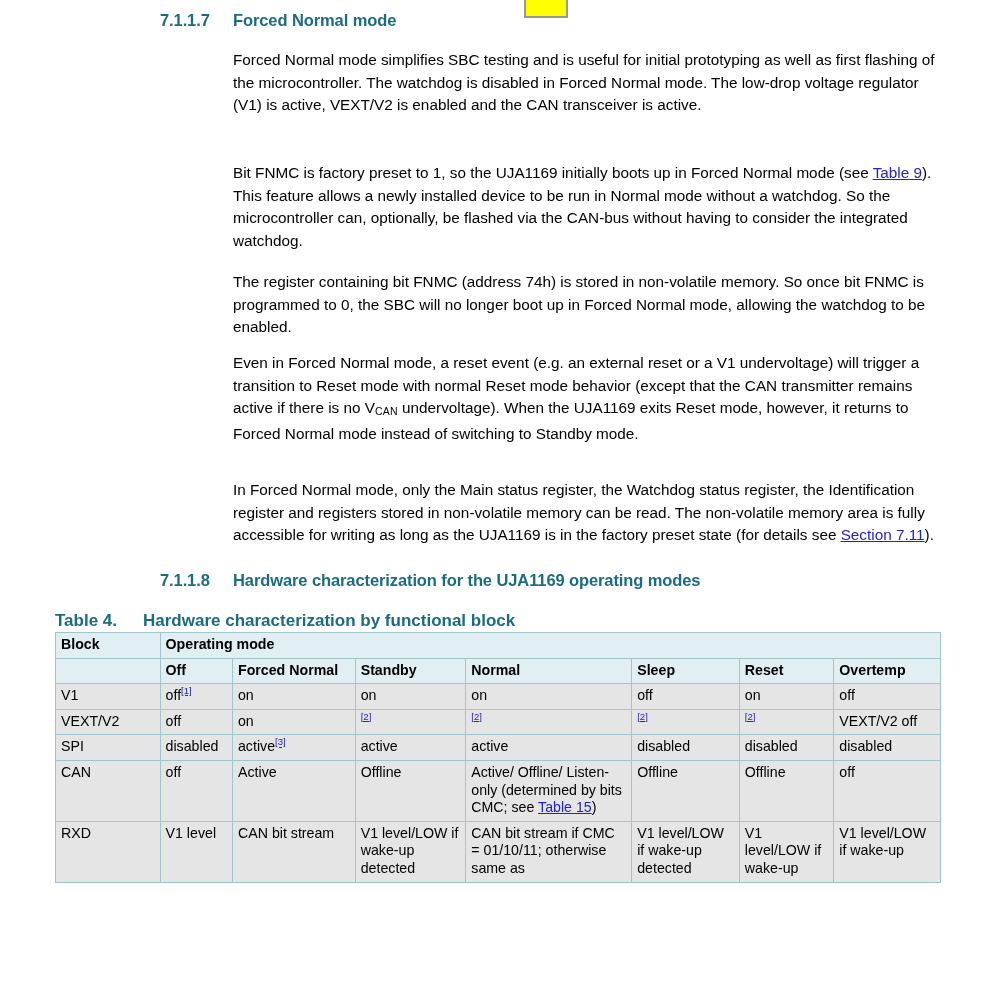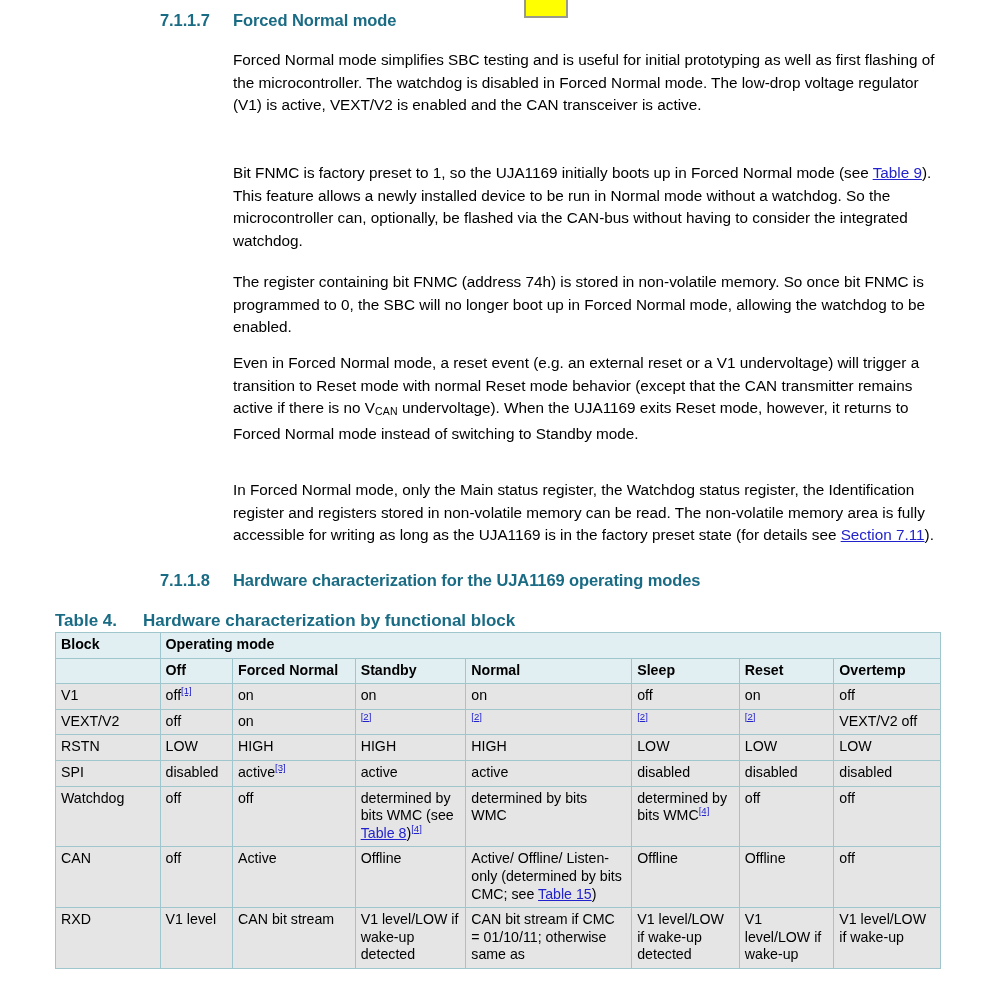--- a/index.html
+++ b/index.html
@@ -203,48 +203,28 @@
           <td>VEXT/V2</td>
           <td>off</td>
           <td>on</td>
           <td><sup class="fn"><a href="#">[2]</a></sup></td>
           <td><sup class="fn"><a href="#">[2]</a></sup></td>
           <td><sup class="fn"><a href="#">[2]</a></sup></td>
           <td><sup class="fn"><a href="#">[2]</a></sup></td>
           <td>VEXT/V2 off</td>
         </tr>
         <tr>
-          <td>RSTN</td>
-          <td>LOW</td>
-          <td>HIGH</td>
-          <td>HIGH</td>
-          <td>HIGH</td>
-          <td>LOW</td>
-          <td>LOW</td>
-          <td>LOW</td>
-        </tr>
-        <tr>
           <td>SPI</td>
           <td>disabled</td>
           <td>active<sup class="fn"><a href="#">[3]</a></sup></td>
           <td>active</td>
           <td>active</td>
           <td>disabled</td>
           <td>disabled</td>
           <td>disabled</td>
-        </tr>
-        <tr>
-          <td>Watchdog</td>
-          <td>off</td>
-          <td>off</td>
-          <td>determined by bits WMC (see <a class="doclink" href="#">Table 8</a>)<sup class="fn"><a href="#">[4]</a></sup></td>
-          <td>determined by bits WMC</td>
-          <td>determined by bits WMC<sup class="fn"><a href="#">[4]</a></sup></td>
-          <td>off</td>
-          <td>off</td>
         </tr>
         <tr>
           <td>CAN</td>
           <td>off</td>
           <td>Active</td>
           <td>Offline</td>
           <td>Active/ Offline/ Listen-only (determined by bits CMC; see <a class="doclink" href="#">Table 15</a>)</td>
           <td>Offline</td>
           <td>Offline</td>
           <td>off</td>

